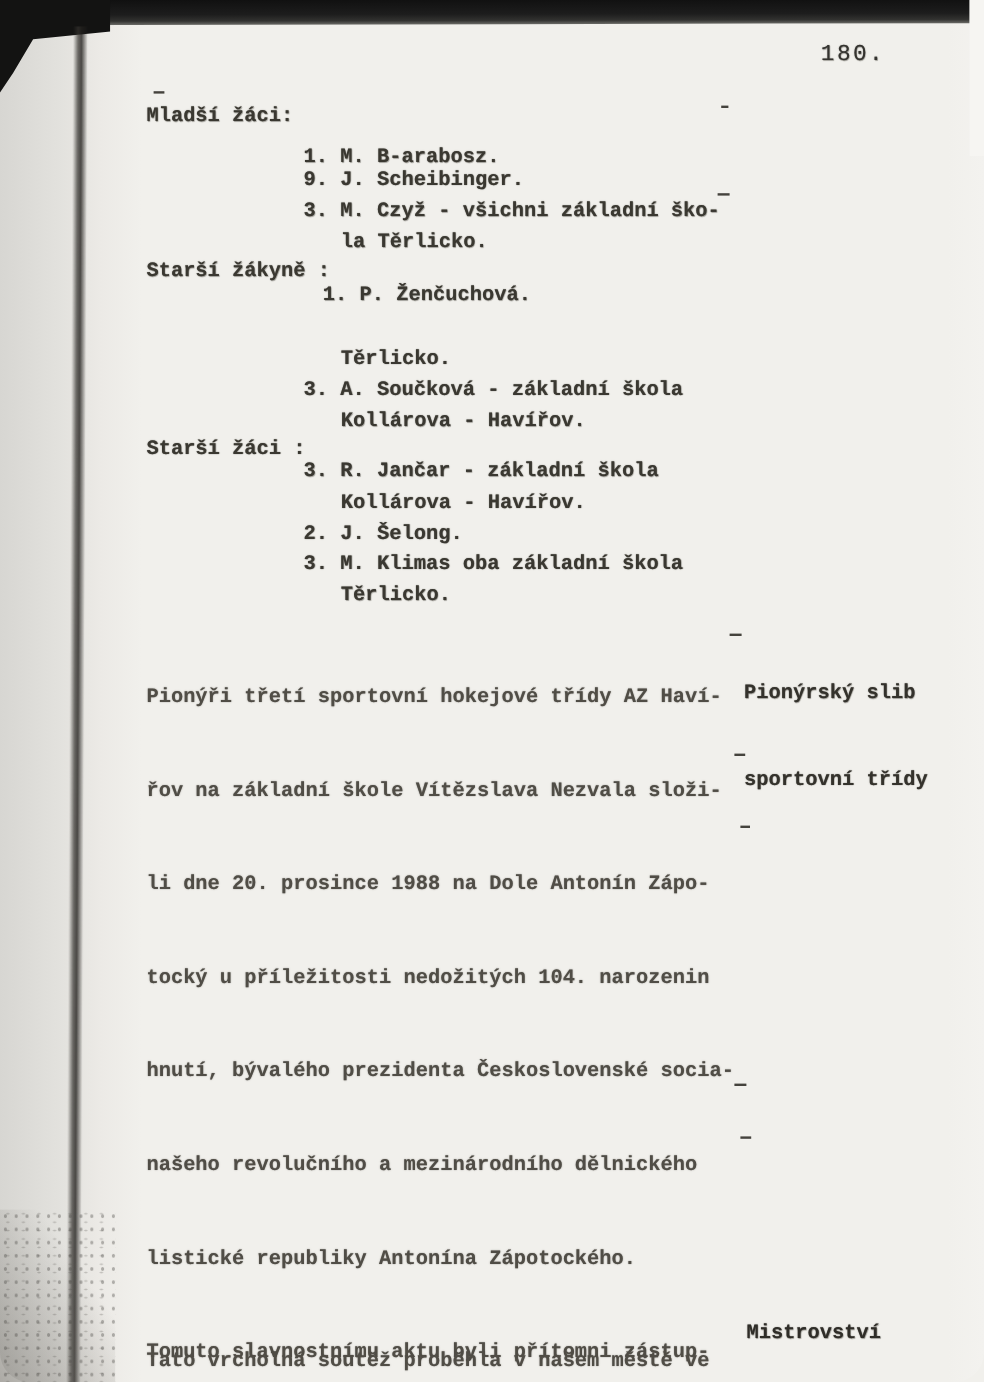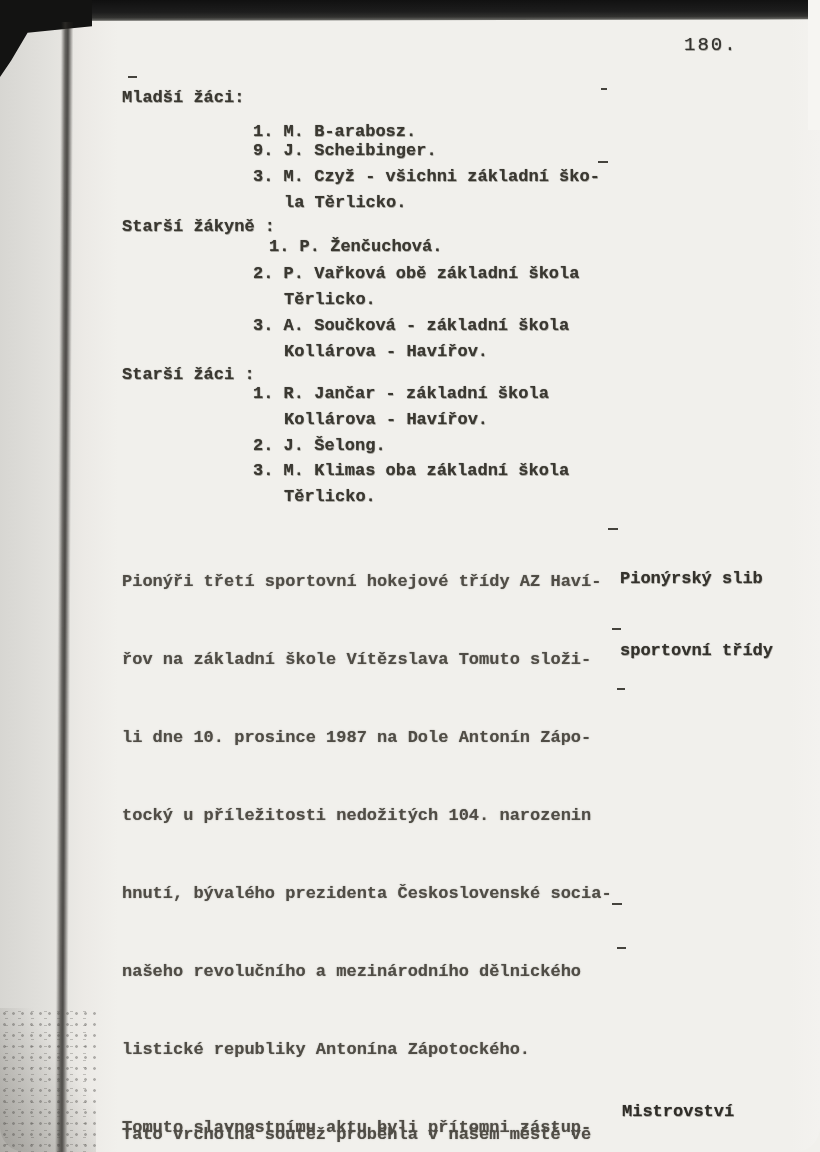--- a/index.html
+++ b/index.html
@@ -72,36 +72,35 @@
   <div class="txt pgnum" style="left:684px;top:34px;">180.</div>
 
   <div class="txt" style="left:122px;top:88px;">Mladší žáci:</div>
   <div class="txt" style="left:253px;top:122px;">1. M. B-arabosz.</div>
   <div class="txt" style="left:253px;top:141px;">9. J. Scheibinger.</div>
   <div class="txt" style="left:253px;top:167px;">3. M. Czyž - všichni základní ško-</div>
   <div class="txt" style="left:284px;top:193px;text-align:center;">la Těrlicko.</div>
 
   <div class="txt" style="left:122px;top:217px;">Starší žákyně :</div>
   <div class="txt" style="left:253px;top:237px;margin-left:16px;">1. P. Ženčuchová.</div>
-  <div class="txt" style="left:253px;top:264px;">2. P. Vařková obě základní škola</div>
   <div class="txt" style="left:284px;top:290px;">Těrlicko.</div>
   <div class="txt" style="left:253px;top:316px;">3. A. Součková - základní škola</div>
   <div class="txt" style="left:284px;top:342px;">Kollárova - Havířov.</div>
 
   <div class="txt" style="left:122px;top:365px;text-align:right;">Starší žáci :</div>
-  <div class="txt" style="left:253px;top:384px;">1. R. Jančar - základní škola</div>
+  <div class="txt" style="left:253px;top:384px;">3. R. Jančar - základní škola</div>
   <div class="txt" style="left:284px;top:410px;">Kollárova - Havířov.</div>
   <div class="txt" style="left:253px;top:436px;">2. J. Šelong.</div>
   <div class="txt" style="left:253px;top:461px;">3. M. Klimas oba základní škola</div>
   <div class="txt" style="left:284px;top:487px;">Těrlicko.</div>
 
   <div class="txt para faded" style="left:122px;top:517px;">
     <div>Pionýři třetí sportovní hokejové třídy AZ Haví-</div>
-    <div>řov na základní škole Vítězslava Tomuto složi-</div>
-    <div>li dne 10. prosince 1987 na Dole Antonín Zápo-</div>
+    <div>řov na základní škole Vítězslava Nezvala složi-</div>
+    <div>li dne 20. prosince 1988 na Dole Antonín Zápo-</div>
     <div>tocký u příležitosti nedožitých 104. narozenin</div>
     <div>hnutí, bývalého prezidenta Československé socia-</div>
     <div>našeho revolučního a mezinárodního dělnického</div>
     <div>listické republiky Antonína Zápotockého.</div>
     <div>Tomuto slavnostnímu aktu byli přítomni zástup-</div>
     
     
     
     
     

